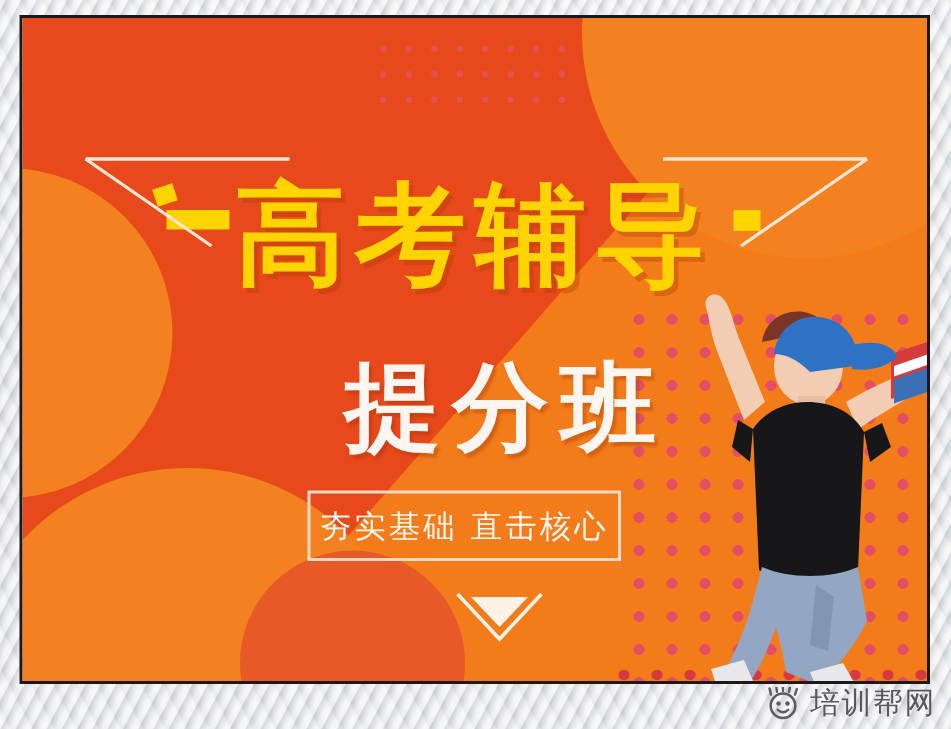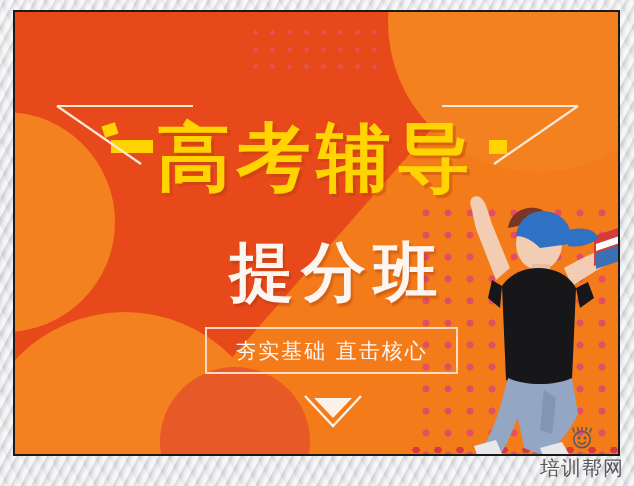--- a/index.html
+++ b/index.html
@@ -160,21 +160,21 @@
     letter-spacing: 8px;
     text-shadow: 2px 3px 2px rgba(150,50,10,0.35);
     font-family: "DejaVu Sans", "Liberation Sans", sans-serif;
     white-space: nowrap;
     margin-left: 42px;
   }
   #tagline-box {
     position: absolute;
     left: 190px;
     top: 315px;
-    width: 253px;
+    width: 209px;
     height: 47px;
     border: 2px solid #f7d9c4;
     box-sizing: border-box;
     display: flex;
     align-items: center;
     justify-content: center;
   }
   #tagline-text {
     font-size: 21px;
     color: #fdf6f0;
@@ -201,21 +201,20 @@
 
   
   #watermark {
     position: absolute;
     right: 6px;
     bottom: 2px;
     display: flex;
     align-items: center;
     gap: 6px;
     padding: 2px 4px;
-    flex-direction: column;
   }
   #watermark-label {
     font-size: 20px;
     color: #58585a;
     font-family: "DejaVu Sans", "Liberation Sans", sans-serif;
     text-shadow: 0 1px 0 rgba(255,255,255,0.8);
     letter-spacing: 1px;
     white-space: nowrap;
   }
 </style>

